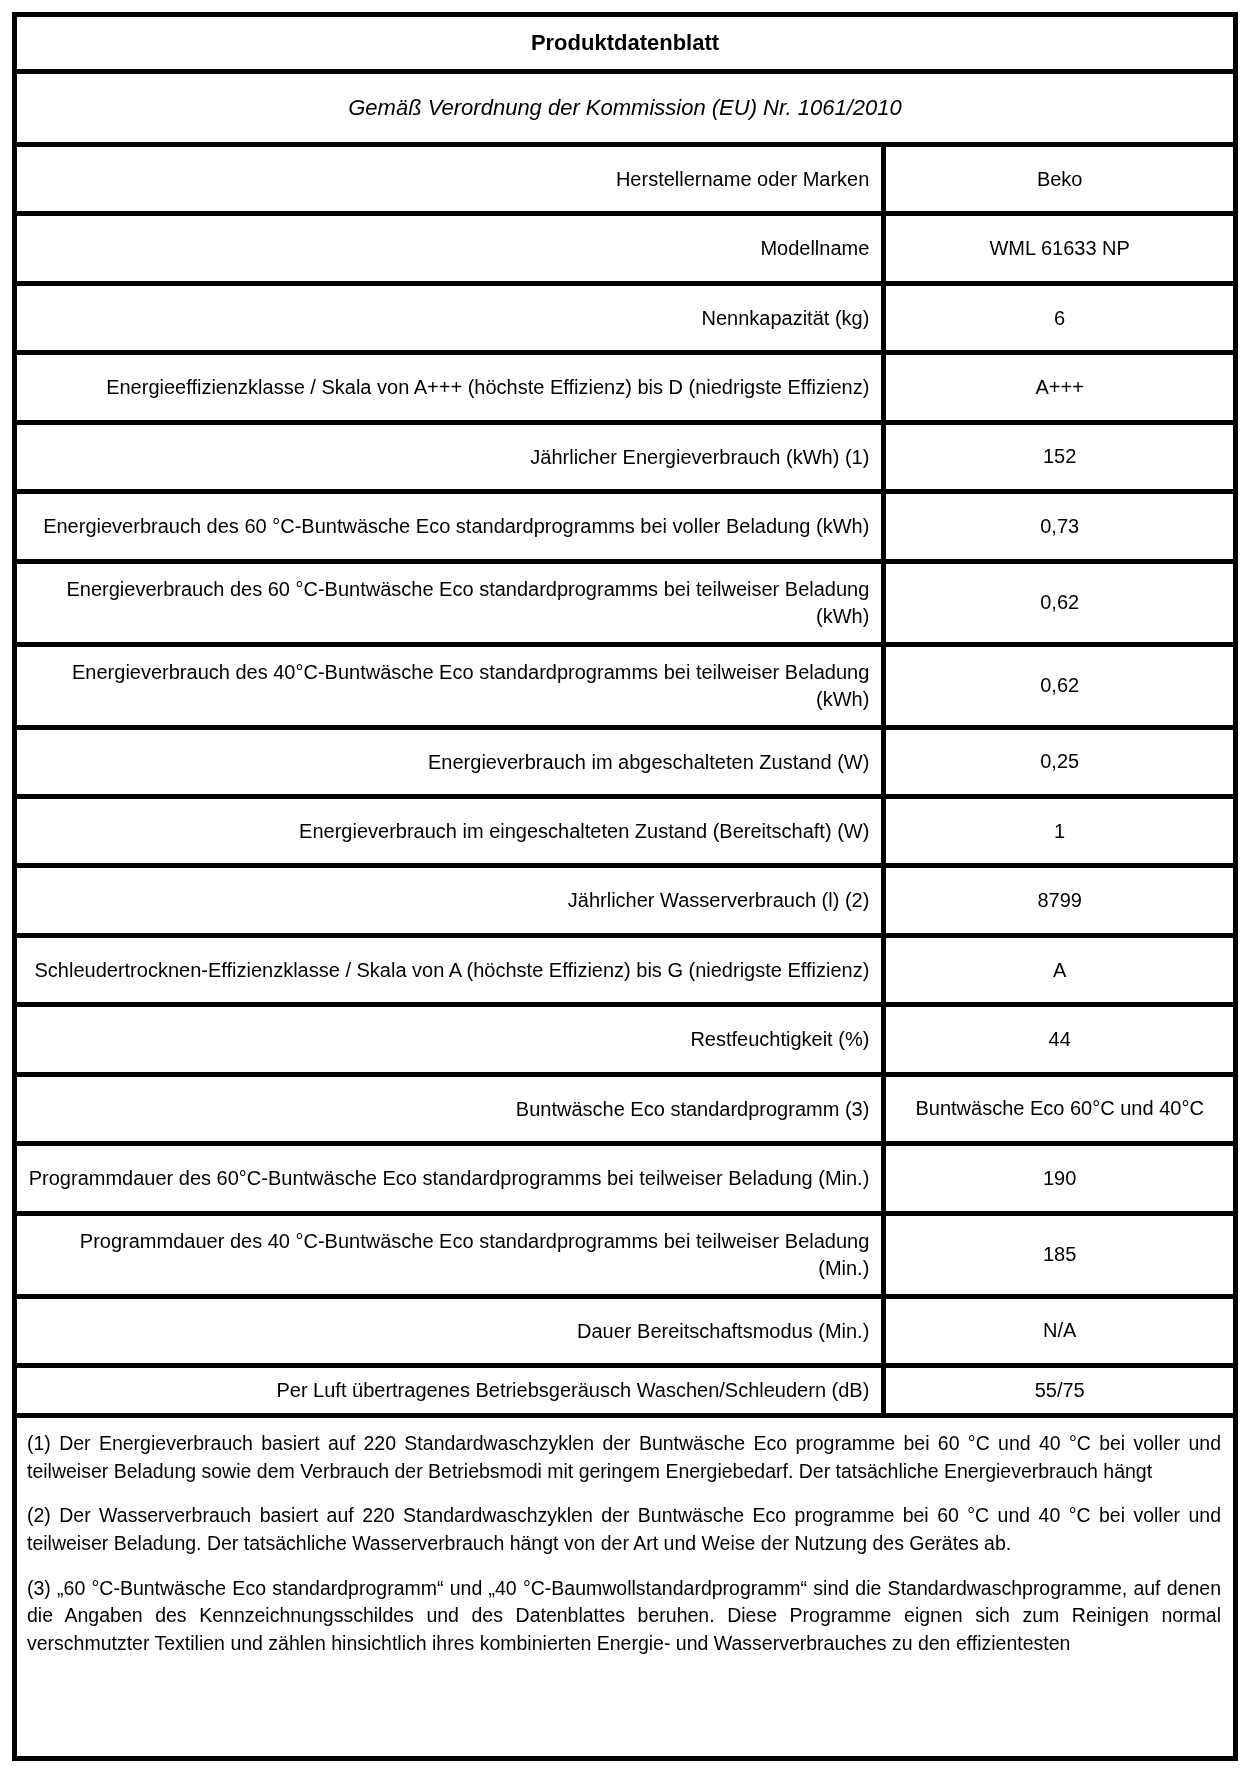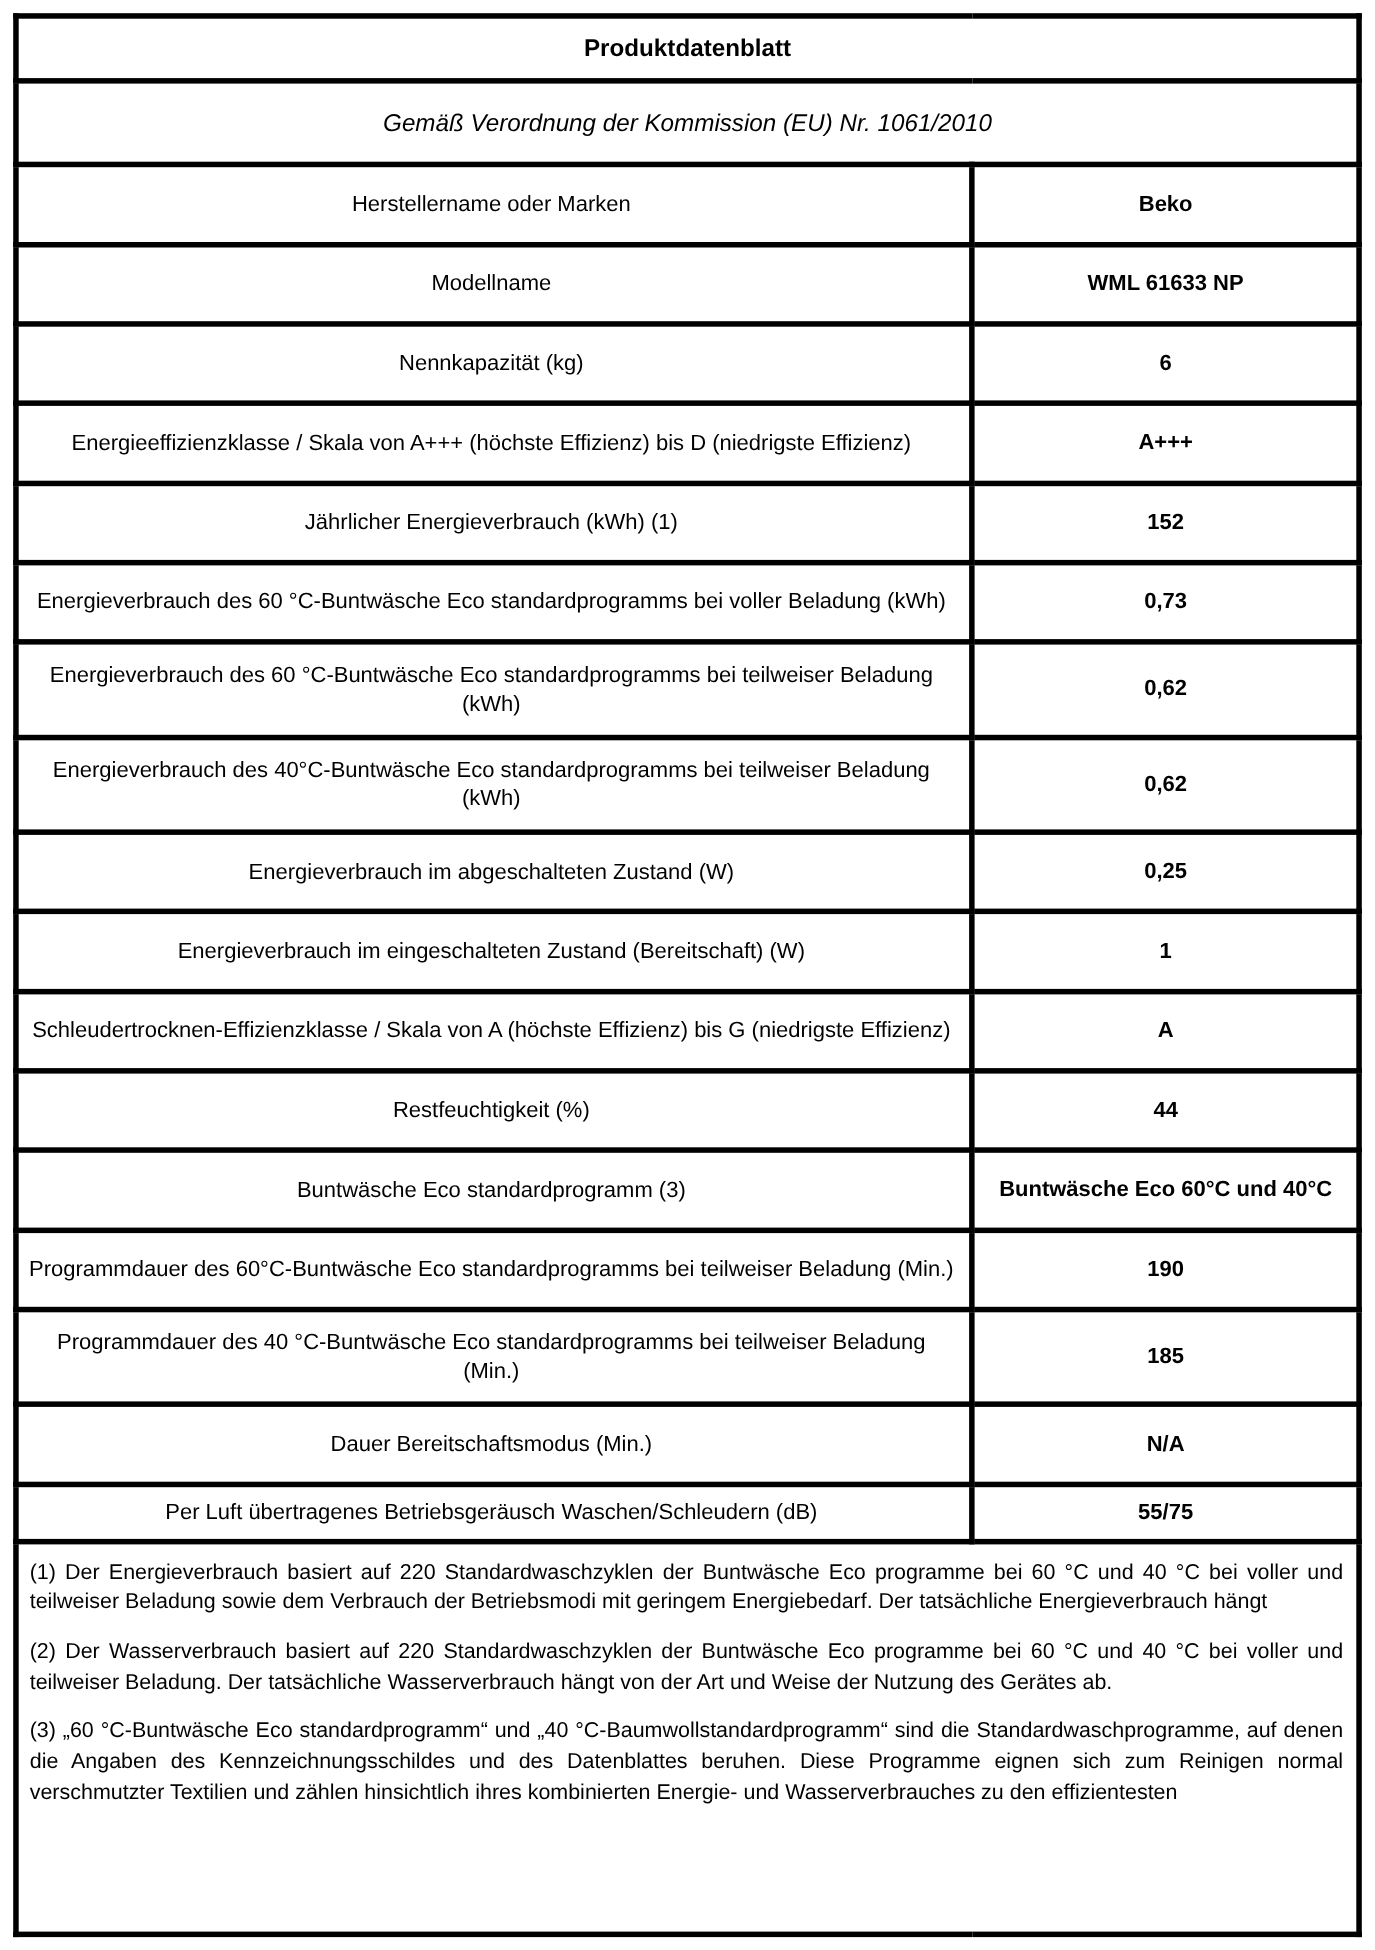--- a/index.html
+++ b/index.html
@@ -43,29 +43,28 @@
     font-weight: normal;
     font-style: italic;
     font-size: 22px;
   }
   .label-cell {
     height: 55px;
     padding: 4px 12px 4px 7px;
     font-size: 20px;
     line-height: 1.32;
     vertical-align: middle;
-    text-align: center;
+    text-align: right;
   }
   .value-cell {
     text-align: center;
     vertical-align: middle;
     font-size: 20px;
     line-height: 1.25;
     padding: 4px 8px;
-    font-weight: bold;
   }
   #spec-rows tr:last-child td {
     height: 36px;
   }
   .footnotes-cell {
     vertical-align: top;
     padding: 12px 12px 10px 10px;
     font-size: 19.5px;
     line-height: 1.42;
   }
@@ -127,20 +126,24 @@
         </tr>
         <tr>
           <td class="label-cell">Energieverbrauch im abgeschalteten Zustand (W)</td>
           <td class="value-cell">0,25</td>
         </tr>
         <tr>
           <td class="label-cell">Energieverbrauch im eingeschalteten Zustand (Bereitschaft) (W)</td>
           <td class="value-cell">1</td>
         </tr>
         <tr>
+          <td class="label-cell">Jährlicher Wasserverbrauch (l) (2)</td>
+          <td class="value-cell">8799</td>
+        </tr>
+        <tr>
           <td class="label-cell">Schleudertrocknen-Effizienzklasse / Skala von A (höchste Effizienz) bis G (niedrigste Effizienz)</td>
           <td class="value-cell">A</td>
         </tr>
         <tr>
           <td class="label-cell">Restfeuchtigkeit (%)</td>
           <td class="value-cell">44</td>
         </tr>
         <tr>
           <td class="label-cell">Buntwäsche Eco standardprogramm (3)</td>
           <td class="value-cell">Buntwäsche Eco 60°C und 40°C</td>

